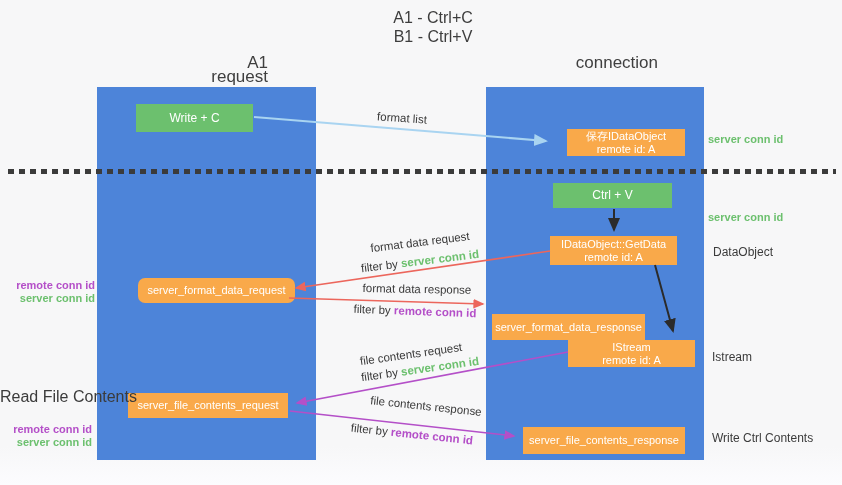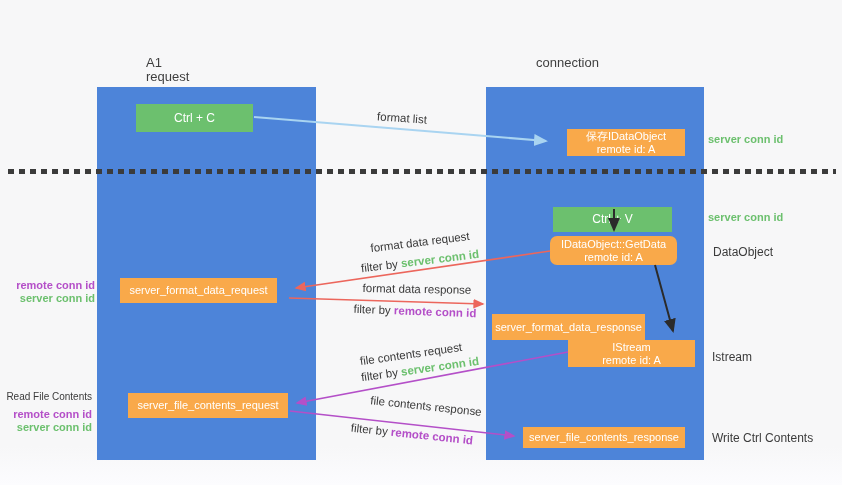--- a/index.html
+++ b/index.html
@@ -3,92 +3,96 @@
 <meta charset="utf-8">
 <style>
   html,body{margin:0;padding:0;}
   body{font-family:"Liberation Sans", sans-serif;}
   .canvas{position:relative;width:842px;height:485px;overflow:hidden;
     background:linear-gradient(180deg,#f7f7f8 0%,#f7f7f8 92%,#fcfcfe 100%);}
   .abs{position:absolute;}
   .right{text-align:right;}
 
   .title{left:323px;top:8px;width:220px;font-size:16px;line-height:19px;color:#3d3d3d;text-align:center;}
-  .lane-header{font-size:13px;line-height:14px;color:#3f3f3f;text-align:left;width:122px;}
+  .lane-header{font-size:17px;line-height:14px;color:#3f3f3f;text-align:right;width:122px;}
   #hdr-a{left:146px;top:56px;}
   #hdr-b{left:536px;top:56px;}
 
   .lane{background:#4d84d9;}
   #lane-a{left:97px;top:87px;width:219px;height:373px;}
   #lane-b{left:486px;top:87px;width:218px;height:373px;}
 
   .dotted{left:8px;top:169px;width:828px;height:5px;z-index:6;
     background:repeating-linear-gradient(90deg,#3b3b3b 0 6px,transparent 6px 11px);}
 
   .node{display:flex;flex-direction:column;align-items:center;justify-content:center;
     color:#ffffff;z-index:4;font-size:11px;line-height:13px;text-align:center;}
   .node.green{background:#6cc06e;font-size:12px;}
   .node.orange{background:#f9a94a;}
   #n-ctrl-c{left:136px;top:104px;width:117px;height:28px;}
   #n-save{left:555px;top:129px;width:118px;height:27px;margin-left:12px;}
-  #n-ctrl-v{left:553px;top:183px;width:119px;height:25px;margin-top:24px;}
-  #n-getdata{left:550px;top:236px;width:127px;height:29px;border-radius:7px;}
-  #n-fmt-req{left:120px;top:278px;width:157px;height:25px;}
+  #n-ctrl-v{left:553px;top:183px;width:119px;height:25px;}
+  #n-getdata{left:550px;top:236px;width:127px;height:29px;}
+  #n-fmt-req{left:138px;top:278px;width:157px;height:25px;border-radius:7px;}
   #n-fmt-resp{left:492px;top:290px;width:153px;height:26px;margin-top:24px;}
   #n-istream{left:568px;top:340px;width:127px;height:27px;}
   #n-file-req{left:128px;top:393px;width:160px;height:25px;}
-  #n-file-resp{left:523px;top:427px;width:162px;height:21px;}
+  #n-file-resp{left:523px;top:427px;width:162px;height:27px;}
 
   .side{font-size:12px;color:#3b3b3b;z-index:6;white-space:nowrap;}
   .side.bold-green{color:#6cc06e;font-weight:bold;font-size:11px;}
   .bold-green{color:#6cc06e;font-weight:bold;}
   .bold-purple{color:#b44fc8;font-weight:bold;}
   #s-conn-top{left:708px;top:133px;}
   #s-conn-mid{left:708px;top:211px;}
   #s-dataobject{left:713px;top:245px;}
   #s-istream{left:712px;top:350px;}
   #s-write{left:712px;top:431px;}
   #s-left-mid{left:0;top:279px;width:95px;font-size:11px;line-height:13px;}
   #s-left-bottom{left:0;top:390px;width:92px;font-size:11px;line-height:13px;}
-  #s-left-bottom .read{font-size:10px;color:#3b3b3b;font-weight:normal;margin-bottom:5px;}
+  #s-left-bottom .read{font-size:16px;color:#3b3b3b;font-weight:normal;margin-bottom:20px;}
 
   .alabel{font-size:11.5px;color:#3a3a3a;z-index:7;white-space:nowrap;text-align:center;}
   #al-format-list{left:342px;top:112px;width:120px;transform:rotate(4deg);}
   #al-fmt-req{left:350px;top:236px;width:140px;transform:rotate(-7deg);}
   #al-filter1{left:345px;top:255px;width:150px;transform:rotate(-7deg);}
   #al-fmt-resp{left:347px;top:283px;width:140px;transform:rotate(1deg);}
   #al-filter2{left:340px;top:305px;width:150px;transform:rotate(2deg);}
   #al-file-req{left:341px;top:348px;width:140px;transform:rotate(-8deg);}
   #al-filter3{left:345px;top:363px;width:150px;transform:rotate(-8deg);}
   #al-file-resp{left:351px;top:400px;width:150px;transform:rotate(6deg);}
   #al-filter4{left:337px;top:428px;width:150px;transform:rotate(6deg);}
 
   svg.overlay{position:absolute;left:0;top:0;width:842px;height:485px;z-index:5;pointer-events:none;}
 </style>
 </head>
 <body>
 
 <div class="canvas">
 
+  <div class="abs title">
+    <div>A1 - Ctrl+C</div>
+    <div>B1 - Ctrl+V</div>
+  </div>
 
   <div class="abs lane-header" id="hdr-a">
     <div>A1</div>
     <div>request</div>
   </div>
   <div class="abs lane-header" id="hdr-b">
     <div>connection</div>
   </div>
 
   <div class="abs lane" id="lane-a"></div>
   <div class="abs lane" id="lane-b"></div>
 
   <div class="abs dotted"></div>
 
   <div class="abs node green" id="n-ctrl-c">
-    <div>Ctrl + C</div>
+    <div>Write + C</div>
   </div>
   <div class="abs node orange" id="n-save">
     <div>保存IDataObject</div>
     <div>remote id: A</div>
   </div>
   <div class="abs node green" id="n-ctrl-v">
     <div>Ctrl + V</div>
   </div>
   <div class="abs node orange" id="n-getdata">
     <div>IDataObject::GetData</div>

